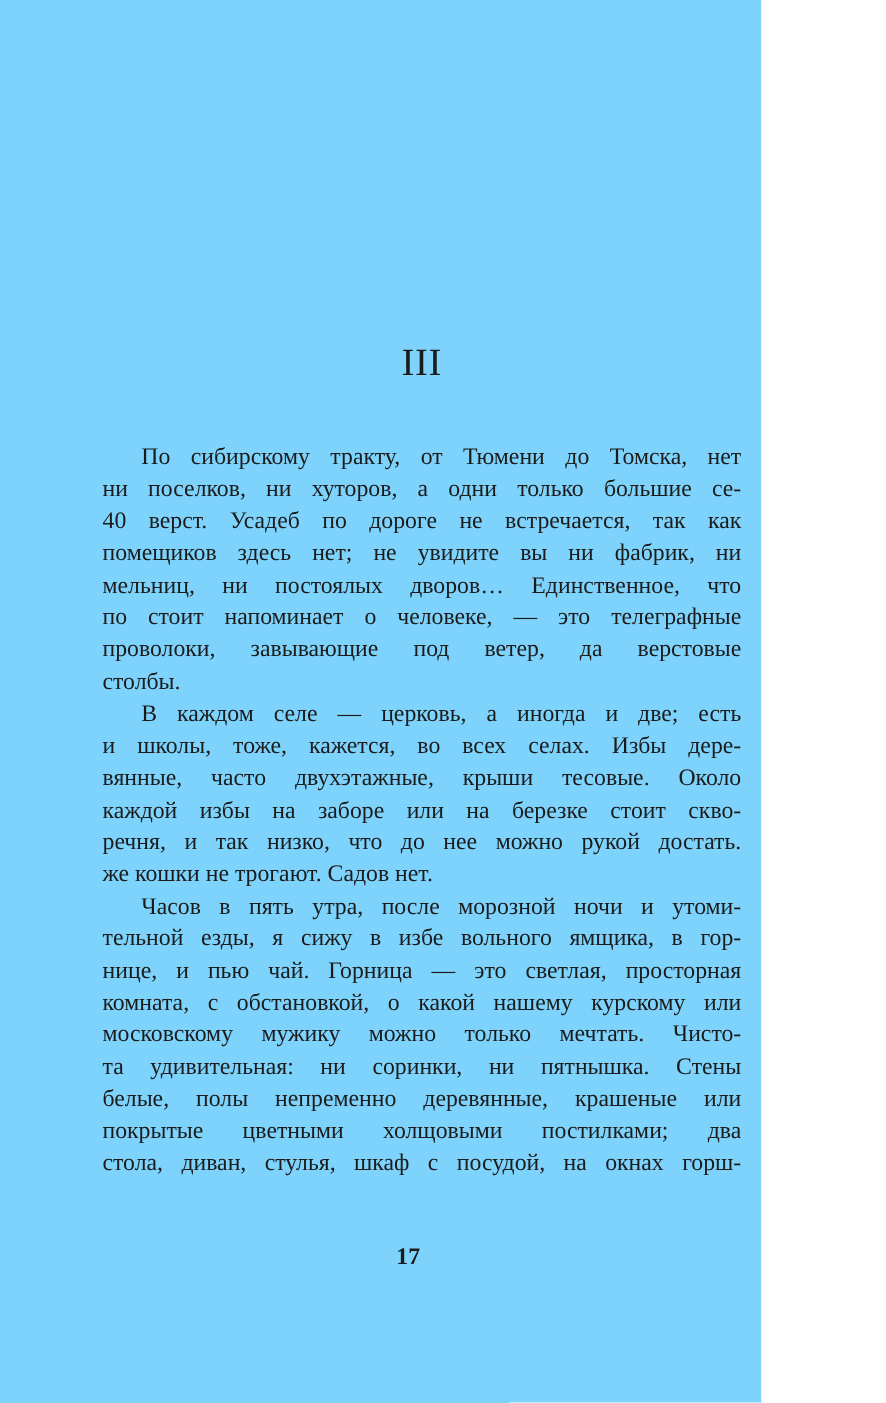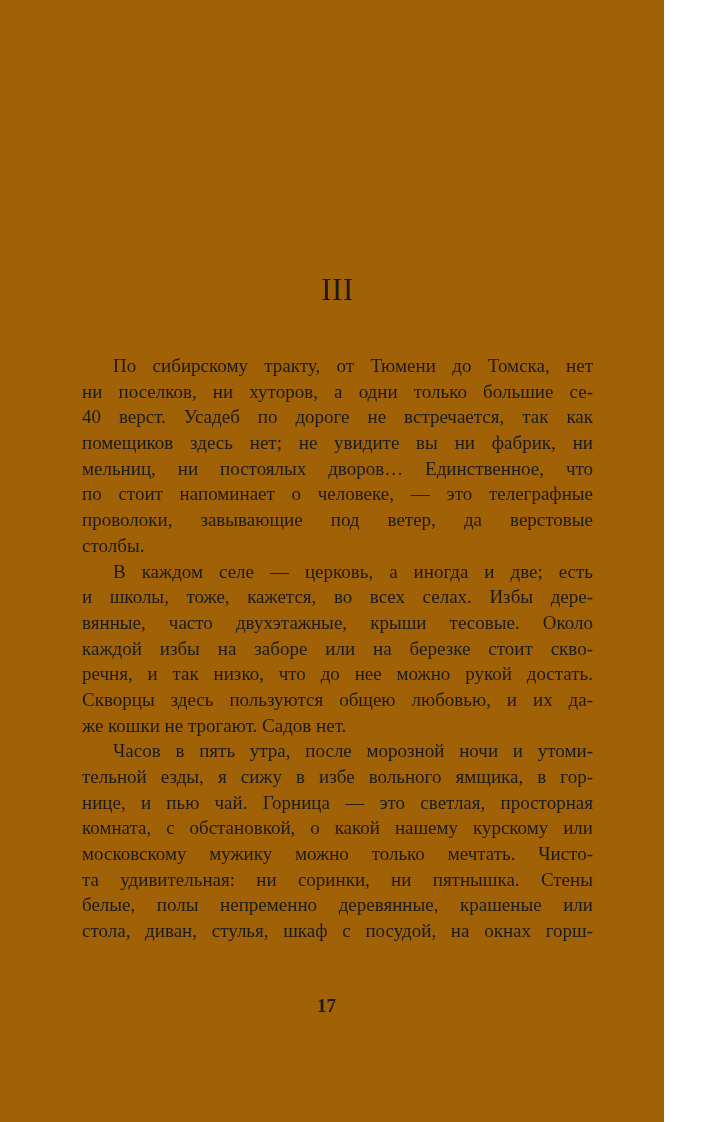--- a/index.html
+++ b/index.html
@@ -2,23 +2,23 @@
 <html><head>
 <meta charset="utf-8">
 <style>
   html, body {
     margin: 0;
     padding: 0;
     background: #ffffff;
   }
   .page {
     position: relative;
-    width: 664px;
+    width: 609px;
     height: 1122px;
-    background: #a16207;
+    background: #7dd3fc;
     font-family: "Liberation Serif", serif;
     color: #1b1b1b;
     overflow: hidden;
   }
   .chapter-heading {
     position: absolute;
     left: 82px;
     top: 272px;
     width: 511px;
     margin: 0;
@@ -74,26 +74,26 @@
       <div class="line">помещиков здесь нет; не увидите вы ни фабрик, ни</div>
       <div class="line">мельниц, ни постоялых дворов… Единственное, что</div>
       <div class="line">по стоит напоминает о человеке, — это телеграфные</div>
       <div class="line">проволоки, завывающие под ветер, да верстовые</div>
       <div class="line plast">столбы.</div>
       <div class="line pfirst">В каждом селе — церковь, а иногда и две; есть</div>
       <div class="line">и школы, тоже, кажется, во всех селах. Избы дере-</div>
       <div class="line">вянные, часто двухэтажные, крыши тесовые. Около</div>
       <div class="line">каждой избы на заборе или на березке стоит скво-</div>
       <div class="line">речня, и так низко, что до нее можно рукой достать.</div>
-      <div class="line">Скворцы здесь пользуются общею любовью, и их да-</div>
       <div class="line plast">же кошки не трогают. Садов нет.</div>
       <div class="line pfirst">Часов в пять утра, после морозной ночи и утоми-</div>
       <div class="line">тельной езды, я сижу в избе вольного ямщика, в гор-</div>
       <div class="line">нице, и пью чай. Горница — это светлая, просторная</div>
       <div class="line">комната, с обстановкой, о какой нашему курскому или</div>
       <div class="line">московскому мужику можно только мечтать. Чисто-</div>
       <div class="line">та удивительная: ни соринки, ни пятнышка. Стены</div>
       <div class="line">белые, полы непременно деревянные, крашеные или</div>
+      <div class="line">покрытые цветными холщовыми постилками; два</div>
       <div class="line">стола, диван, стулья, шкаф с посудой, на окнах горш-</div>
     </div>
 
   <div class="folio">17</div>
 </div>
 
 </body></html>

